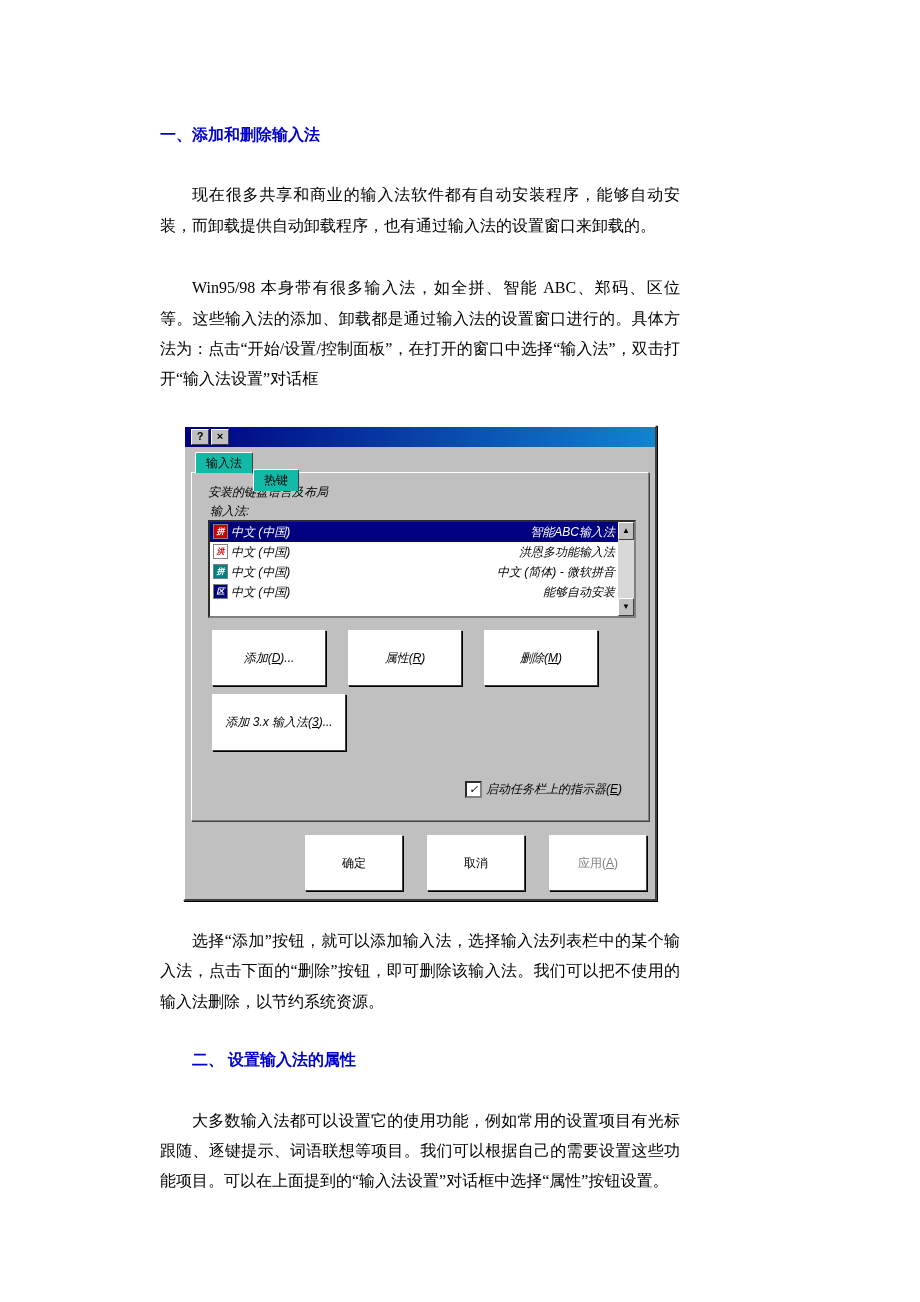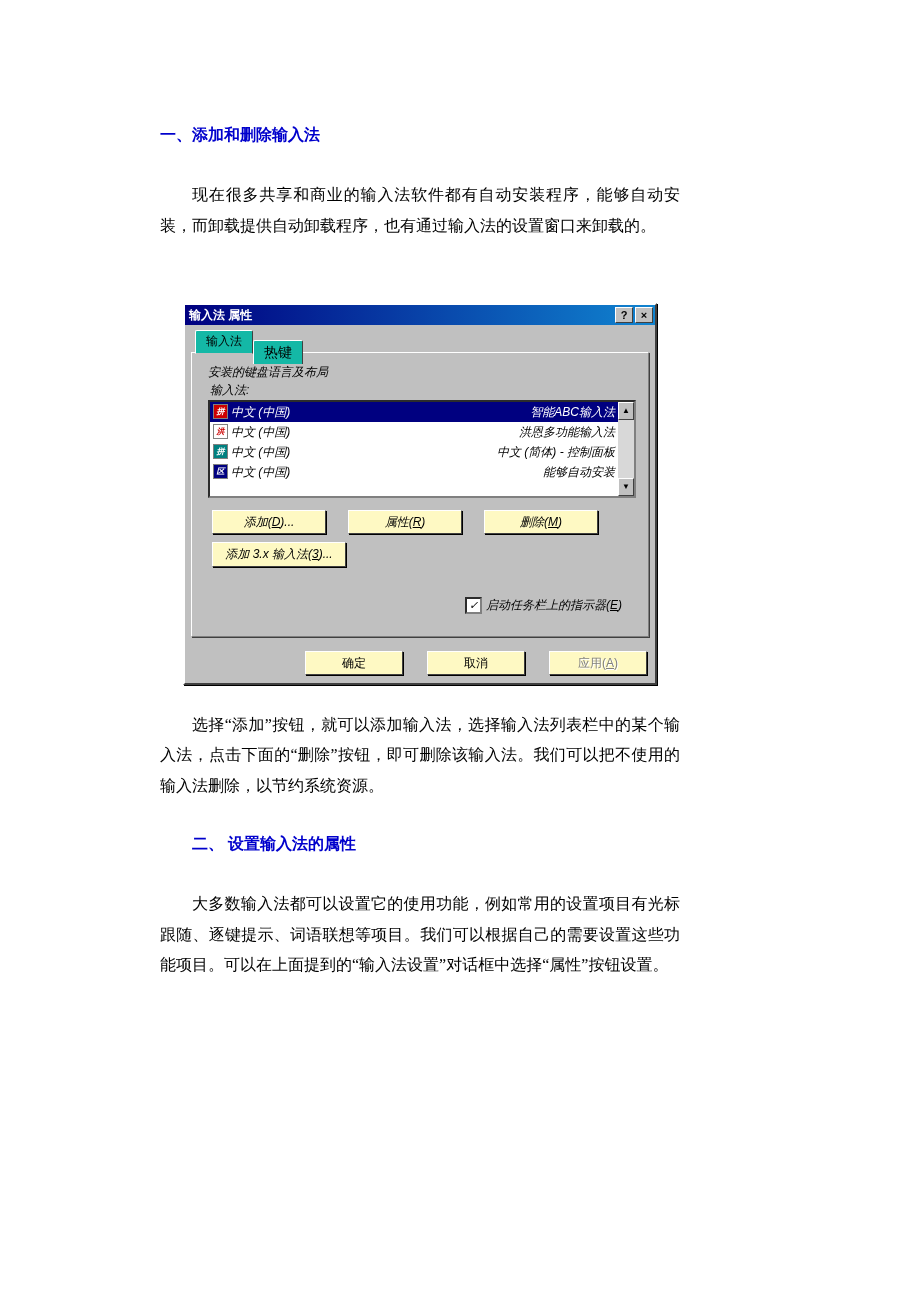--- a/index.html
+++ b/index.html
@@ -82,22 +82,22 @@
     border-right-color: #404040;
     padding: 3px 10px 3px 10px;
     border-radius: 2px 2px 0 0;
     position: relative;
   }
   .tab.active {
     top: 1px;
     border-bottom: 1px solid #c0c0c0;
   }
   .tab.inactive {
-    top: 11px;
-    font-size: 14px;
+    top: 18px;
+    font-size: 12px;
   }
 
   .tabpage {
     border: 1px solid #fff;
     border-right-color: #808080;
     border-bottom-color: #808080;
     box-shadow: 1px 1px 0 #404040;
     padding: 10px 12px 16px 16px;
     margin-top: -1px;
   }
@@ -159,22 +159,22 @@
     font-size:8px;
   }
   .sb-btn.up::before { content:"▲"; }
   .sb-btn.down::before { content:"▼"; }
   .sb-btn.down { margin-top:auto; }
 
   .btnrow { display:flex; gap:22px; margin-top:12px; margin-left:4px; }
   .btn {
     min-width: 100px;
     text-align:center;
-    padding: 4px 6px;
-    background:#fef9c3;
+    padding: 20px 6px;
+    background:#ffffff;
     border:1px solid #fff;
     border-right-color:#404040;
     border-bottom-color:#404040;
     box-shadow: 1px 1px 0 #000;
   }
   .btn.small { min-width: 120px; }
   .btn.disabled { color:#808080; text-shadow: 1px 1px 0 #fff; }
 
   .checkrow {
     display:flex; justify-content:flex-end; align-items:center;
@@ -195,25 +195,25 @@
 </style>
 </head>
 <body>
 
 <div class="page">
 
   <div class="heading">一、添加和删除输入法</div>
 
   <div class="para">现在很多共享和商业的输入法软件都有自动安装程序，能够自动安装，而卸载提供自动卸载程序，也有通过输入法的设置窗口来卸载的。</div>
   <div class="spacer"></div>
+  <div class="para">Win95/98 本身带有很多输入法，如全拼、智能 ABC、郑码、区位等。这些输入法的添加、卸载都是通过输入法的设置窗口进行的。具体方法为：点击“开始/设置/控制面板”，在打开的窗口中选择“输入法”，双击打开“输入法设置”对话框</div>
 
   <div class="dialog-wrap">
     <div class="dialog">
       <div class="titlebar">
-        <span class="title-text">输入法 属性</span>
         <span class="title-btn">?</span>
         <span class="title-btn">×</span>
       </div>
       <div class="dlg-body">
         <div class="tabstrip">
           <div class="tab active">输入法</div>
           <div class="tab inactive">热键</div>
         </div>
         <div class="tabpage">
           <div class="groupbox">
@@ -233,21 +233,21 @@
                       <span class="ime-icon">洪</span>
                       <span>中文 (中国)</span>
                     </span>
                   <span class="row-right">洪恩多功能输入法</span>
                 </div>
                 <div class="listrow">
                   <span class="row-left">
                       <span class="ime-icon cyan">拼</span>
                       <span>中文 (中国)</span>
                     </span>
-                  <span class="row-right">中文  (简体) - 控制面板</span>
+                  <span class="row-right">中文  (简体) - 微软拼音</span>
                 </div>
                 <div class="listrow">
                   <span class="row-left">
                       <span class="ime-icon blue">区</span>
                       <span>中文 (中国)</span>
                     </span>
                   <span class="row-right">能够自动安装</span>
                 </div>
               </div>
               <div class="scrollbar">

